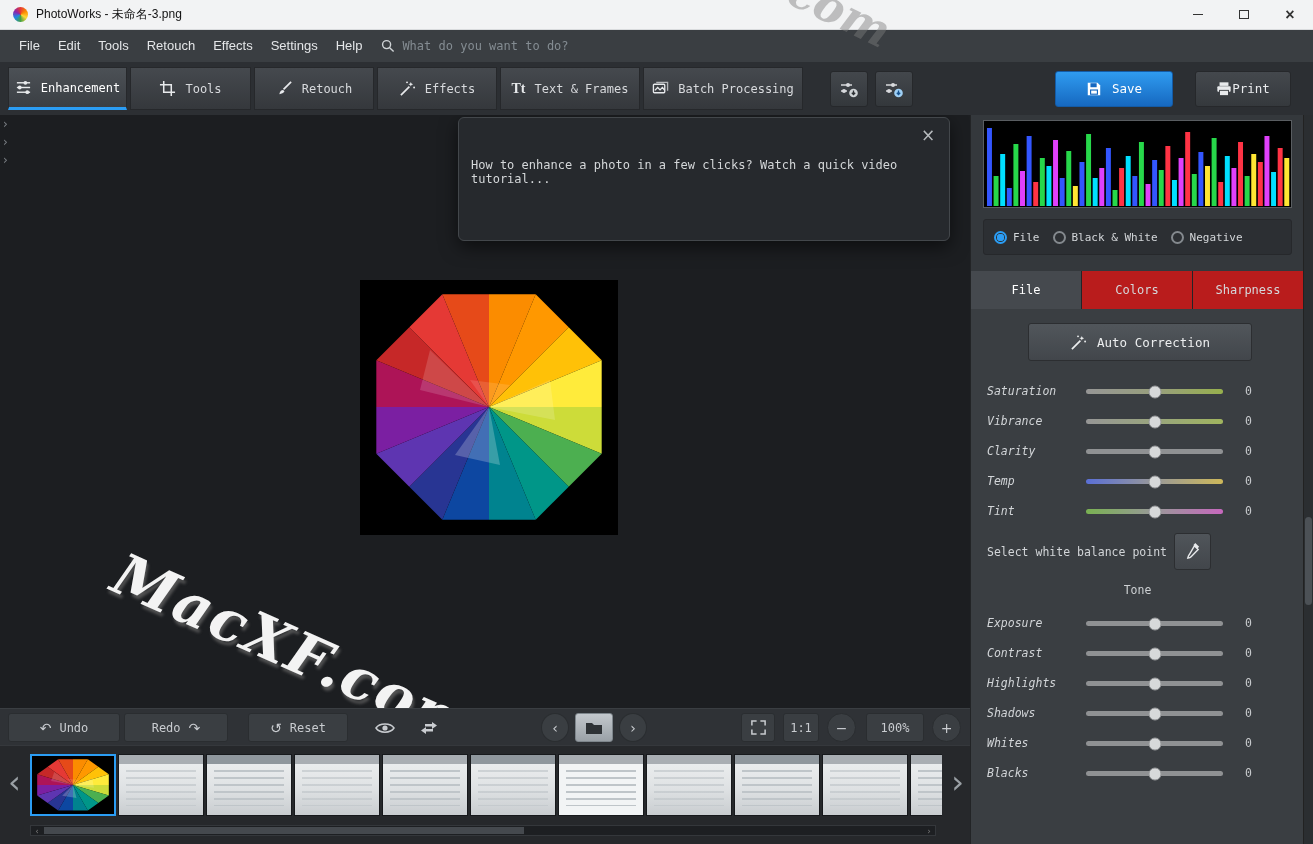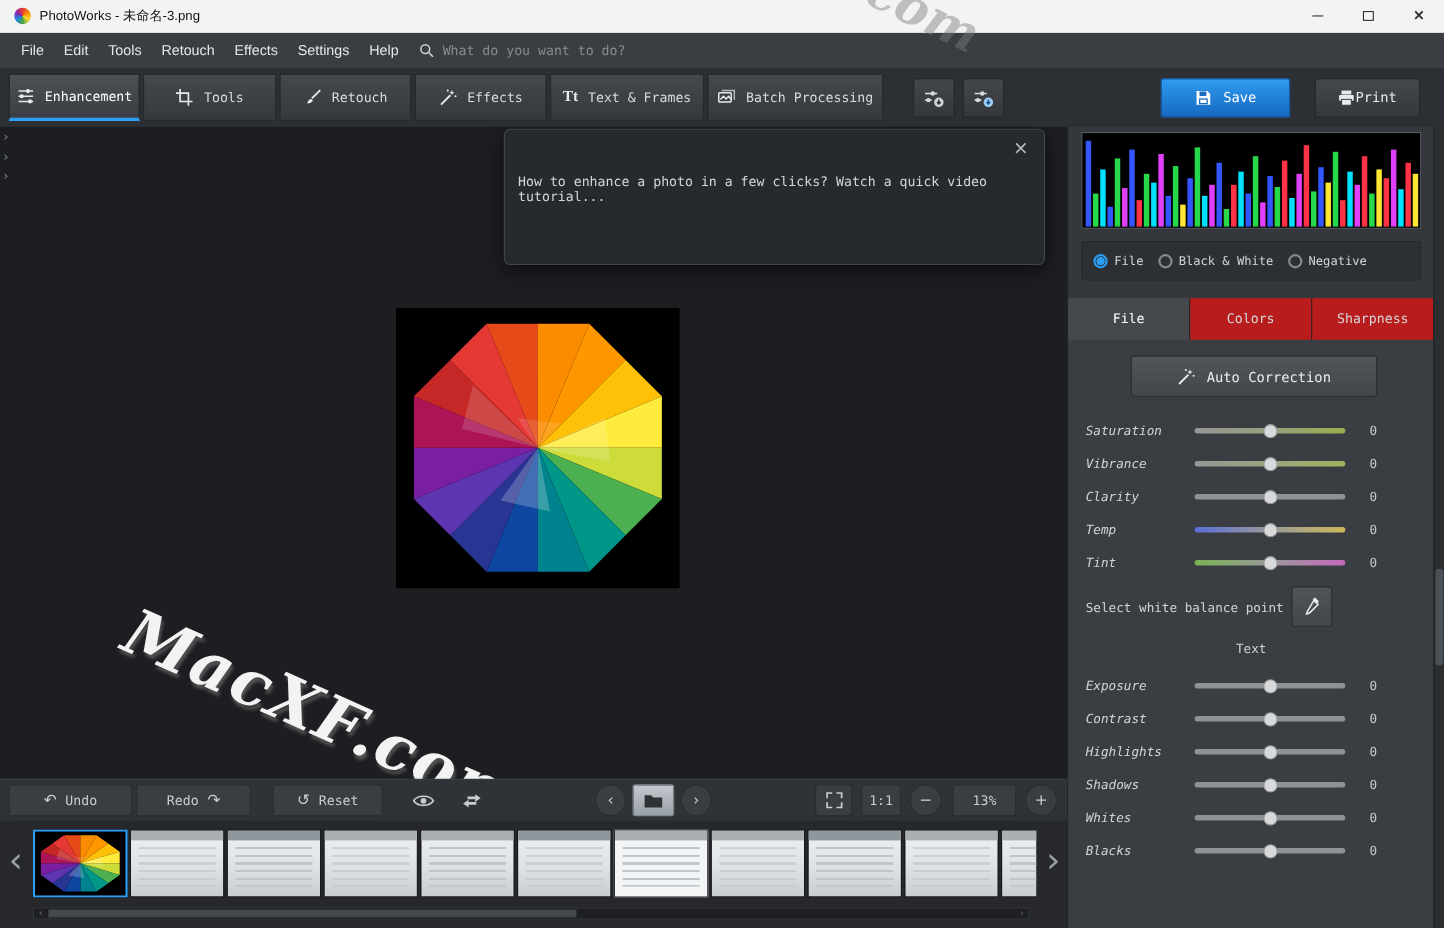--- a/index.html
+++ b/index.html
@@ -390,21 +390,21 @@
             <path d="M7 2H2v5M11 2h5v5M16 11v5h-5M2 11v5h5"></path>
           </svg>
       </div>
       <div class="cbtn b-ratio">
           <span>1:1</span>
         </div>
       <div class="cbtn b-minus">
           <span class="icon-glyph">−</span>
         </div>
       <div class="cbtn b-zoom">
-          <span>13%</span>
+          <span>100%</span>
         </div>
       <div class="cbtn b-plus">
           <span class="icon-glyph">+</span>
         </div>
     </div>
 
     <div class="filmstrip">
       <div class="fs-arrow left"><span>‹</span></div>
       <div class="thumbs">
         <div class="thm sel">
@@ -566,21 +566,21 @@
     <div class="wbrow">
       <span class="wblbl">Select white balance point</span>
       <div class="wbbtn">
         <svg viewBox="0 0 18 18" width="17" height="17">
             <path d="M11 3l4 4-7.5 7.5c-.8.8-2.2 1.2-3.5 1.5.3-1.3.7-2.7 1.5-3.5z" fill="none" stroke="#e8eaec" stroke-width="1.5"></path>
             <path d="M10 2l2-2 4 4-2 2z" fill="#e8eaec"></path>
           </svg>
       </div>
     </div>
 
-    <div class="tone-h">Text</div>
+    <div class="tone-h">Tone</div>
 
     <div class="srow ts0">
       <span class="slbl">Exposure</span>
       <span class="strack">
           <span class="shandle"></span>
         </span>
       <span class="sval">0</span>
     </div>
     <div class="srow ts1">
       <span class="slbl">Contrast</span>

